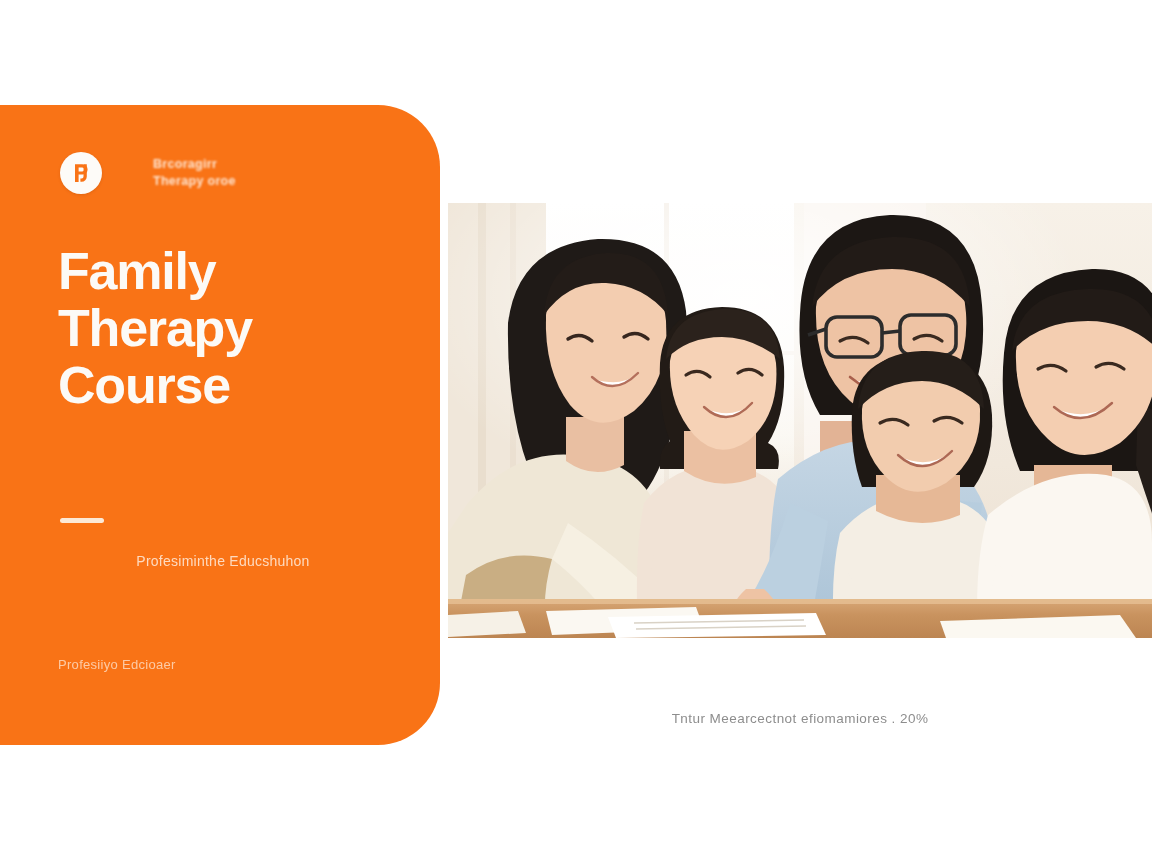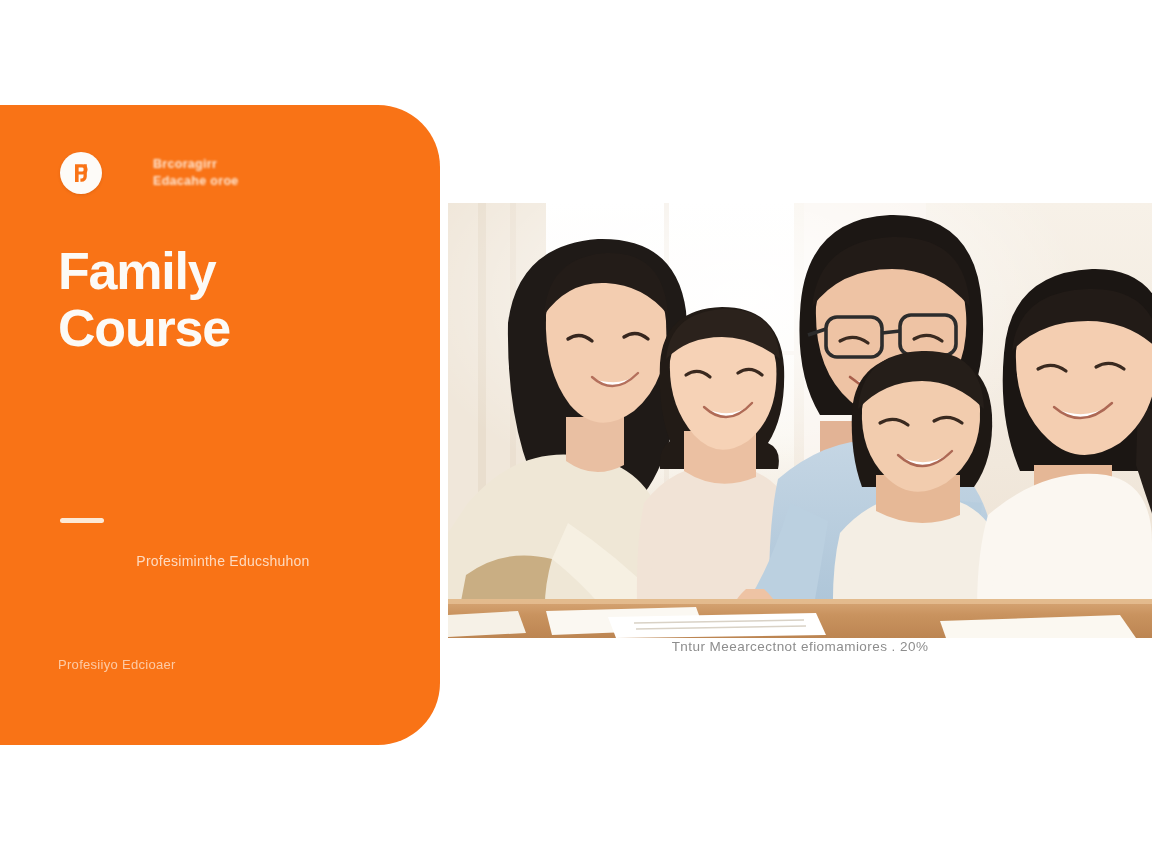--- a/index.html
+++ b/index.html
@@ -110,21 +110,21 @@
     left:448px; top:203px;
     width:704px; height:435px;
     overflow:hidden;
     background:#F3ECE3;
   }
   #photo svg { display:block; width:100%; height:100%; }
 
   
   #photo-caption {
     position:absolute;
-    left:448px; top:638px;
+    left:448px; top:710px;
     width:704px;
     text-align:center;
     font-size:13.5px;
     line-height:18px;
     letter-spacing:.45px;
     color:#8d8d8d;
     filter:blur(0.6px);
     white-space:nowrap;
   }
 </style>
@@ -297,26 +297,27 @@
   <div id="brand">
     <div id="brand-mark">
       <svg width="24" height="24" viewBox="0 0 24 24" aria-hidden="true">
         <path d="M6 3.2 h7.4 a5.2 5.2 0 0 1 0 10.4 H9.6 V21 H6 Z" fill="#F97316"></path>
         <path d="M9.6 6.6 h3.6 a2 2 0 0 1 0 4 H9.6 Z" fill="#FDFBF8"></path>
         <path d="M14.6 3.2 h3.2 v12.4 a5.2 5.2 0 0 1 -5.2 5.2 h-1.2 v-3.4 h1.2 a1.9 1.9 0 0 0 1.9 -1.9 Z" fill="#F97316"></path>
       </svg>
     </div>
     <div id="brand-text">
       <span>Brcoragirr</span>
-      <span>Edacahe oroe</span>
+      <span>Therapy oroe</span>
     </div>
   </div>
 
   <h1 id="headline">
     <span class="ln">Family</span>
+    <span class="ln">Therapy</span>
     <span class="ln">Course</span>
   </h1>
 
   <div id="rule"></div>
 
   <div id="subtitle">
     <span class="ln">Profesiminthe Educshuhon</span>
   </div>
 
   <div id="panel-footer">Profesiiyo Edcioaer</div>

